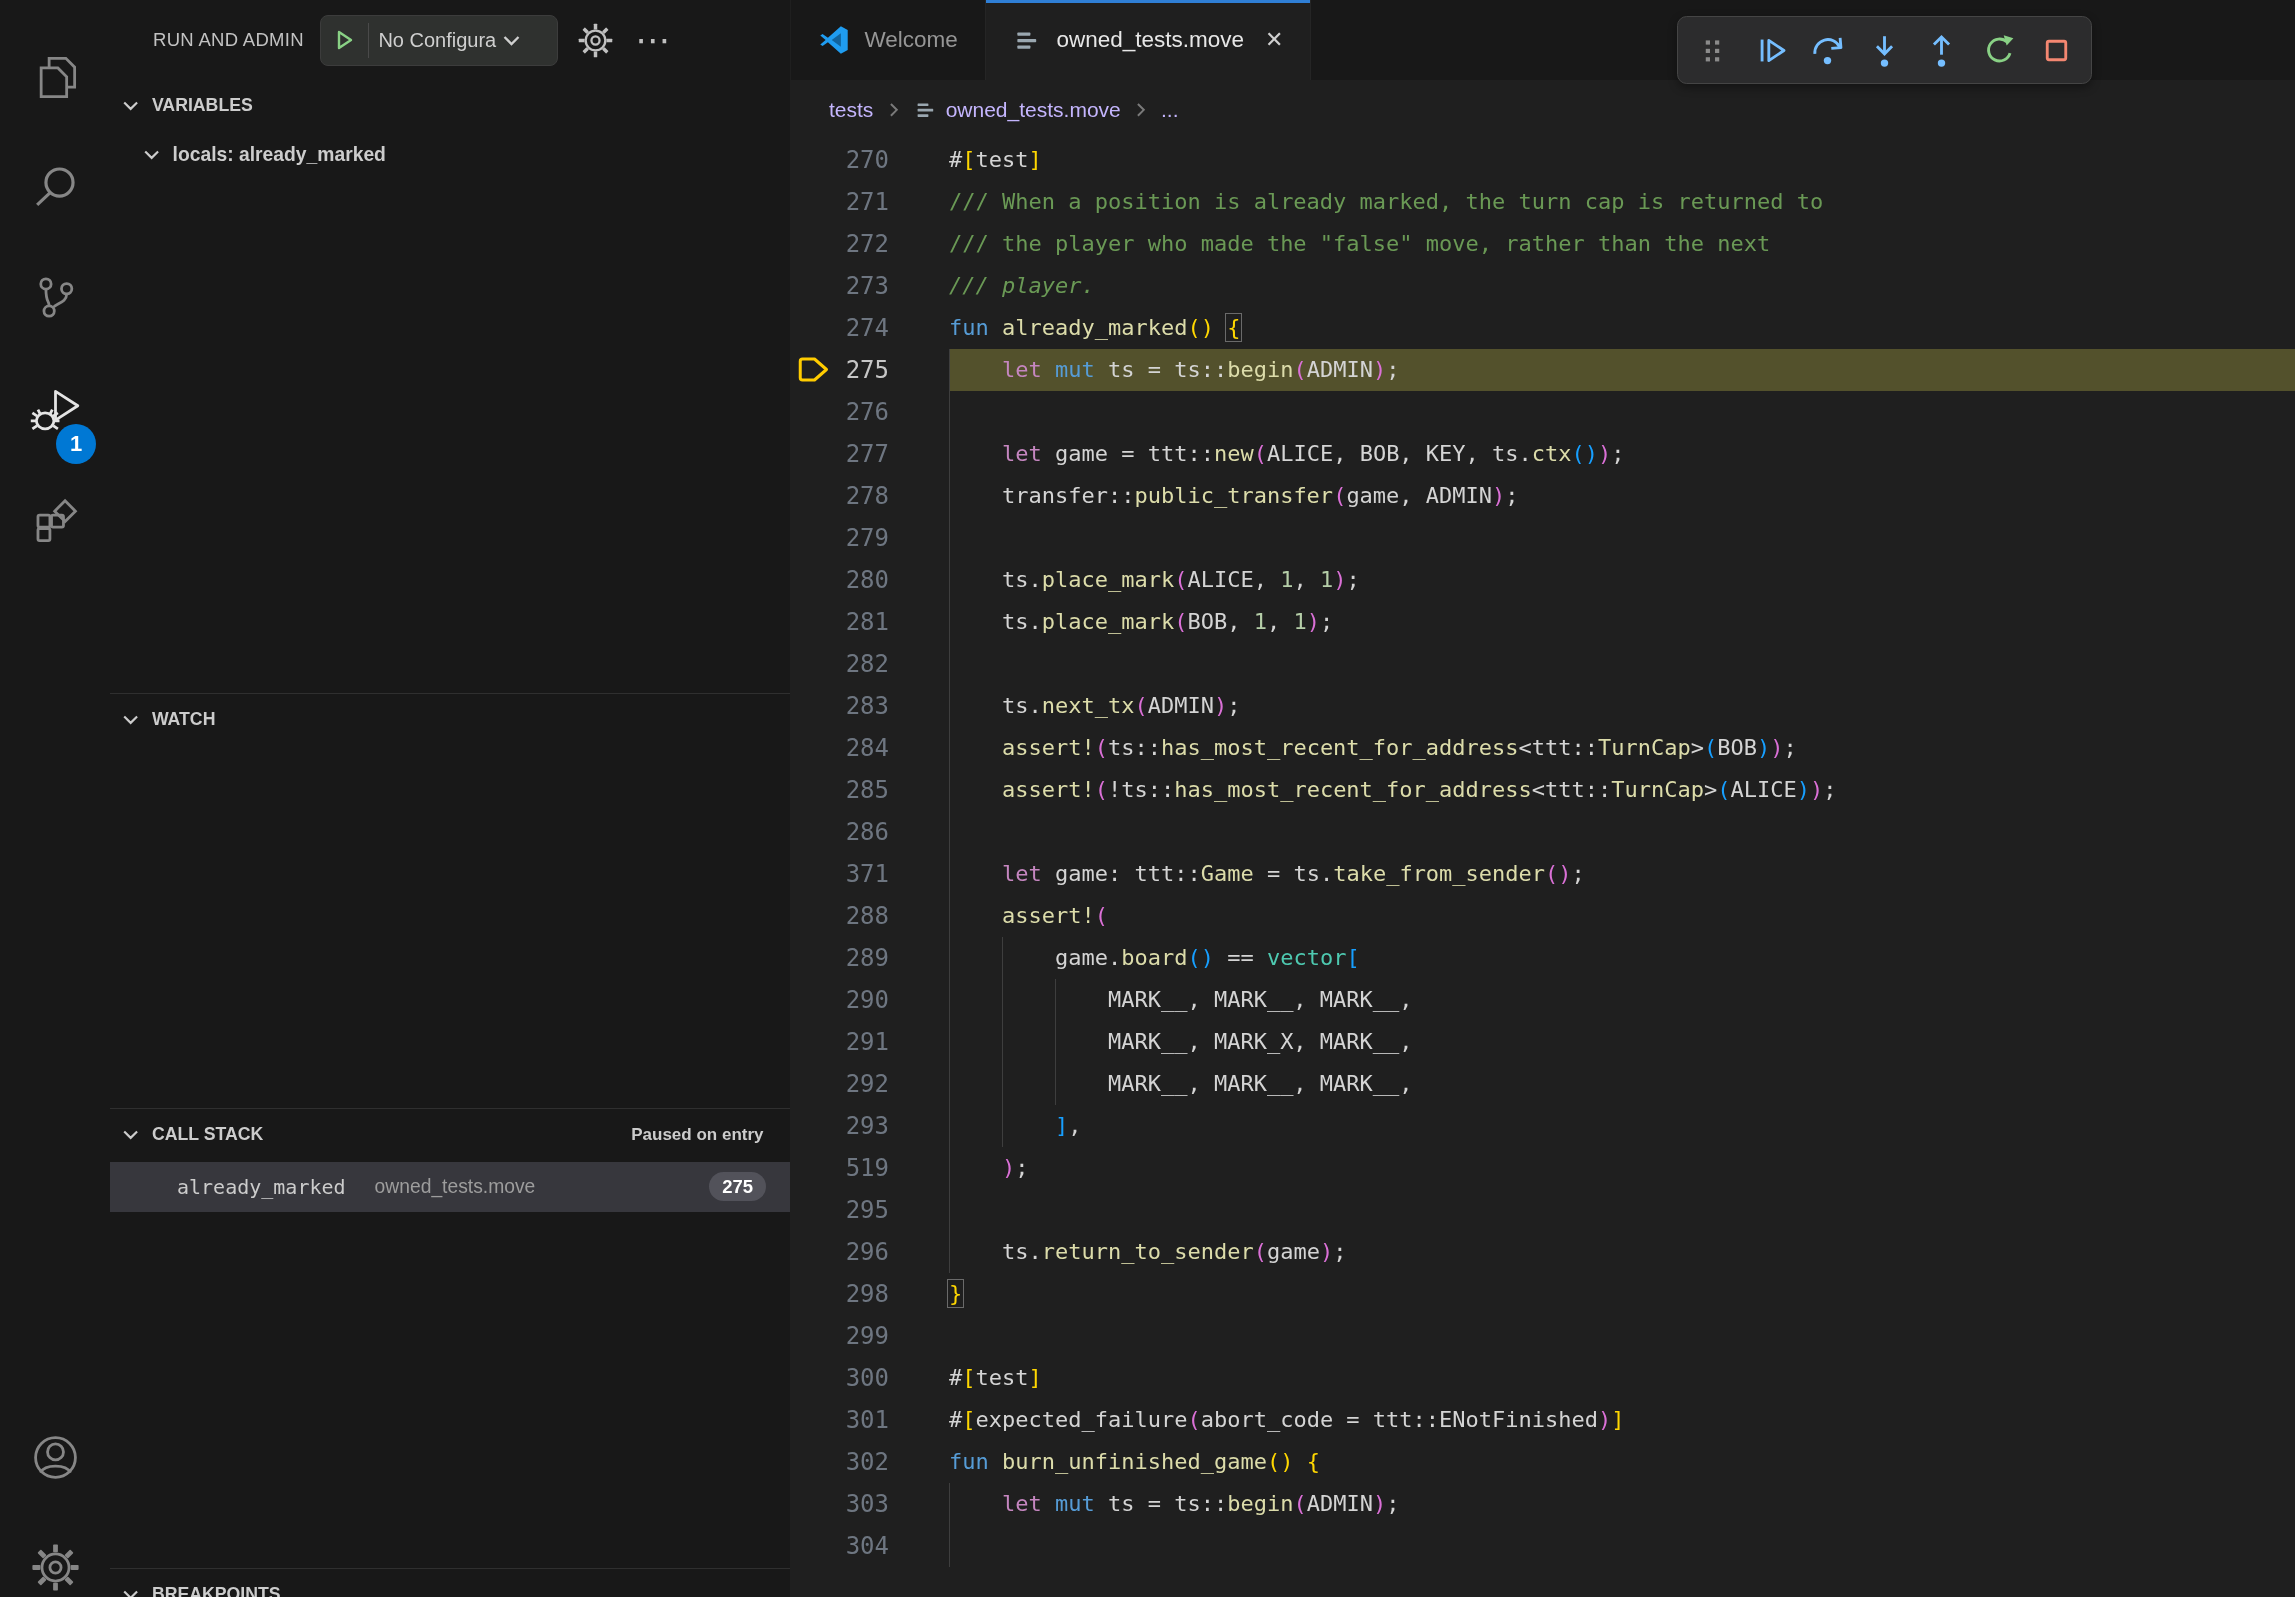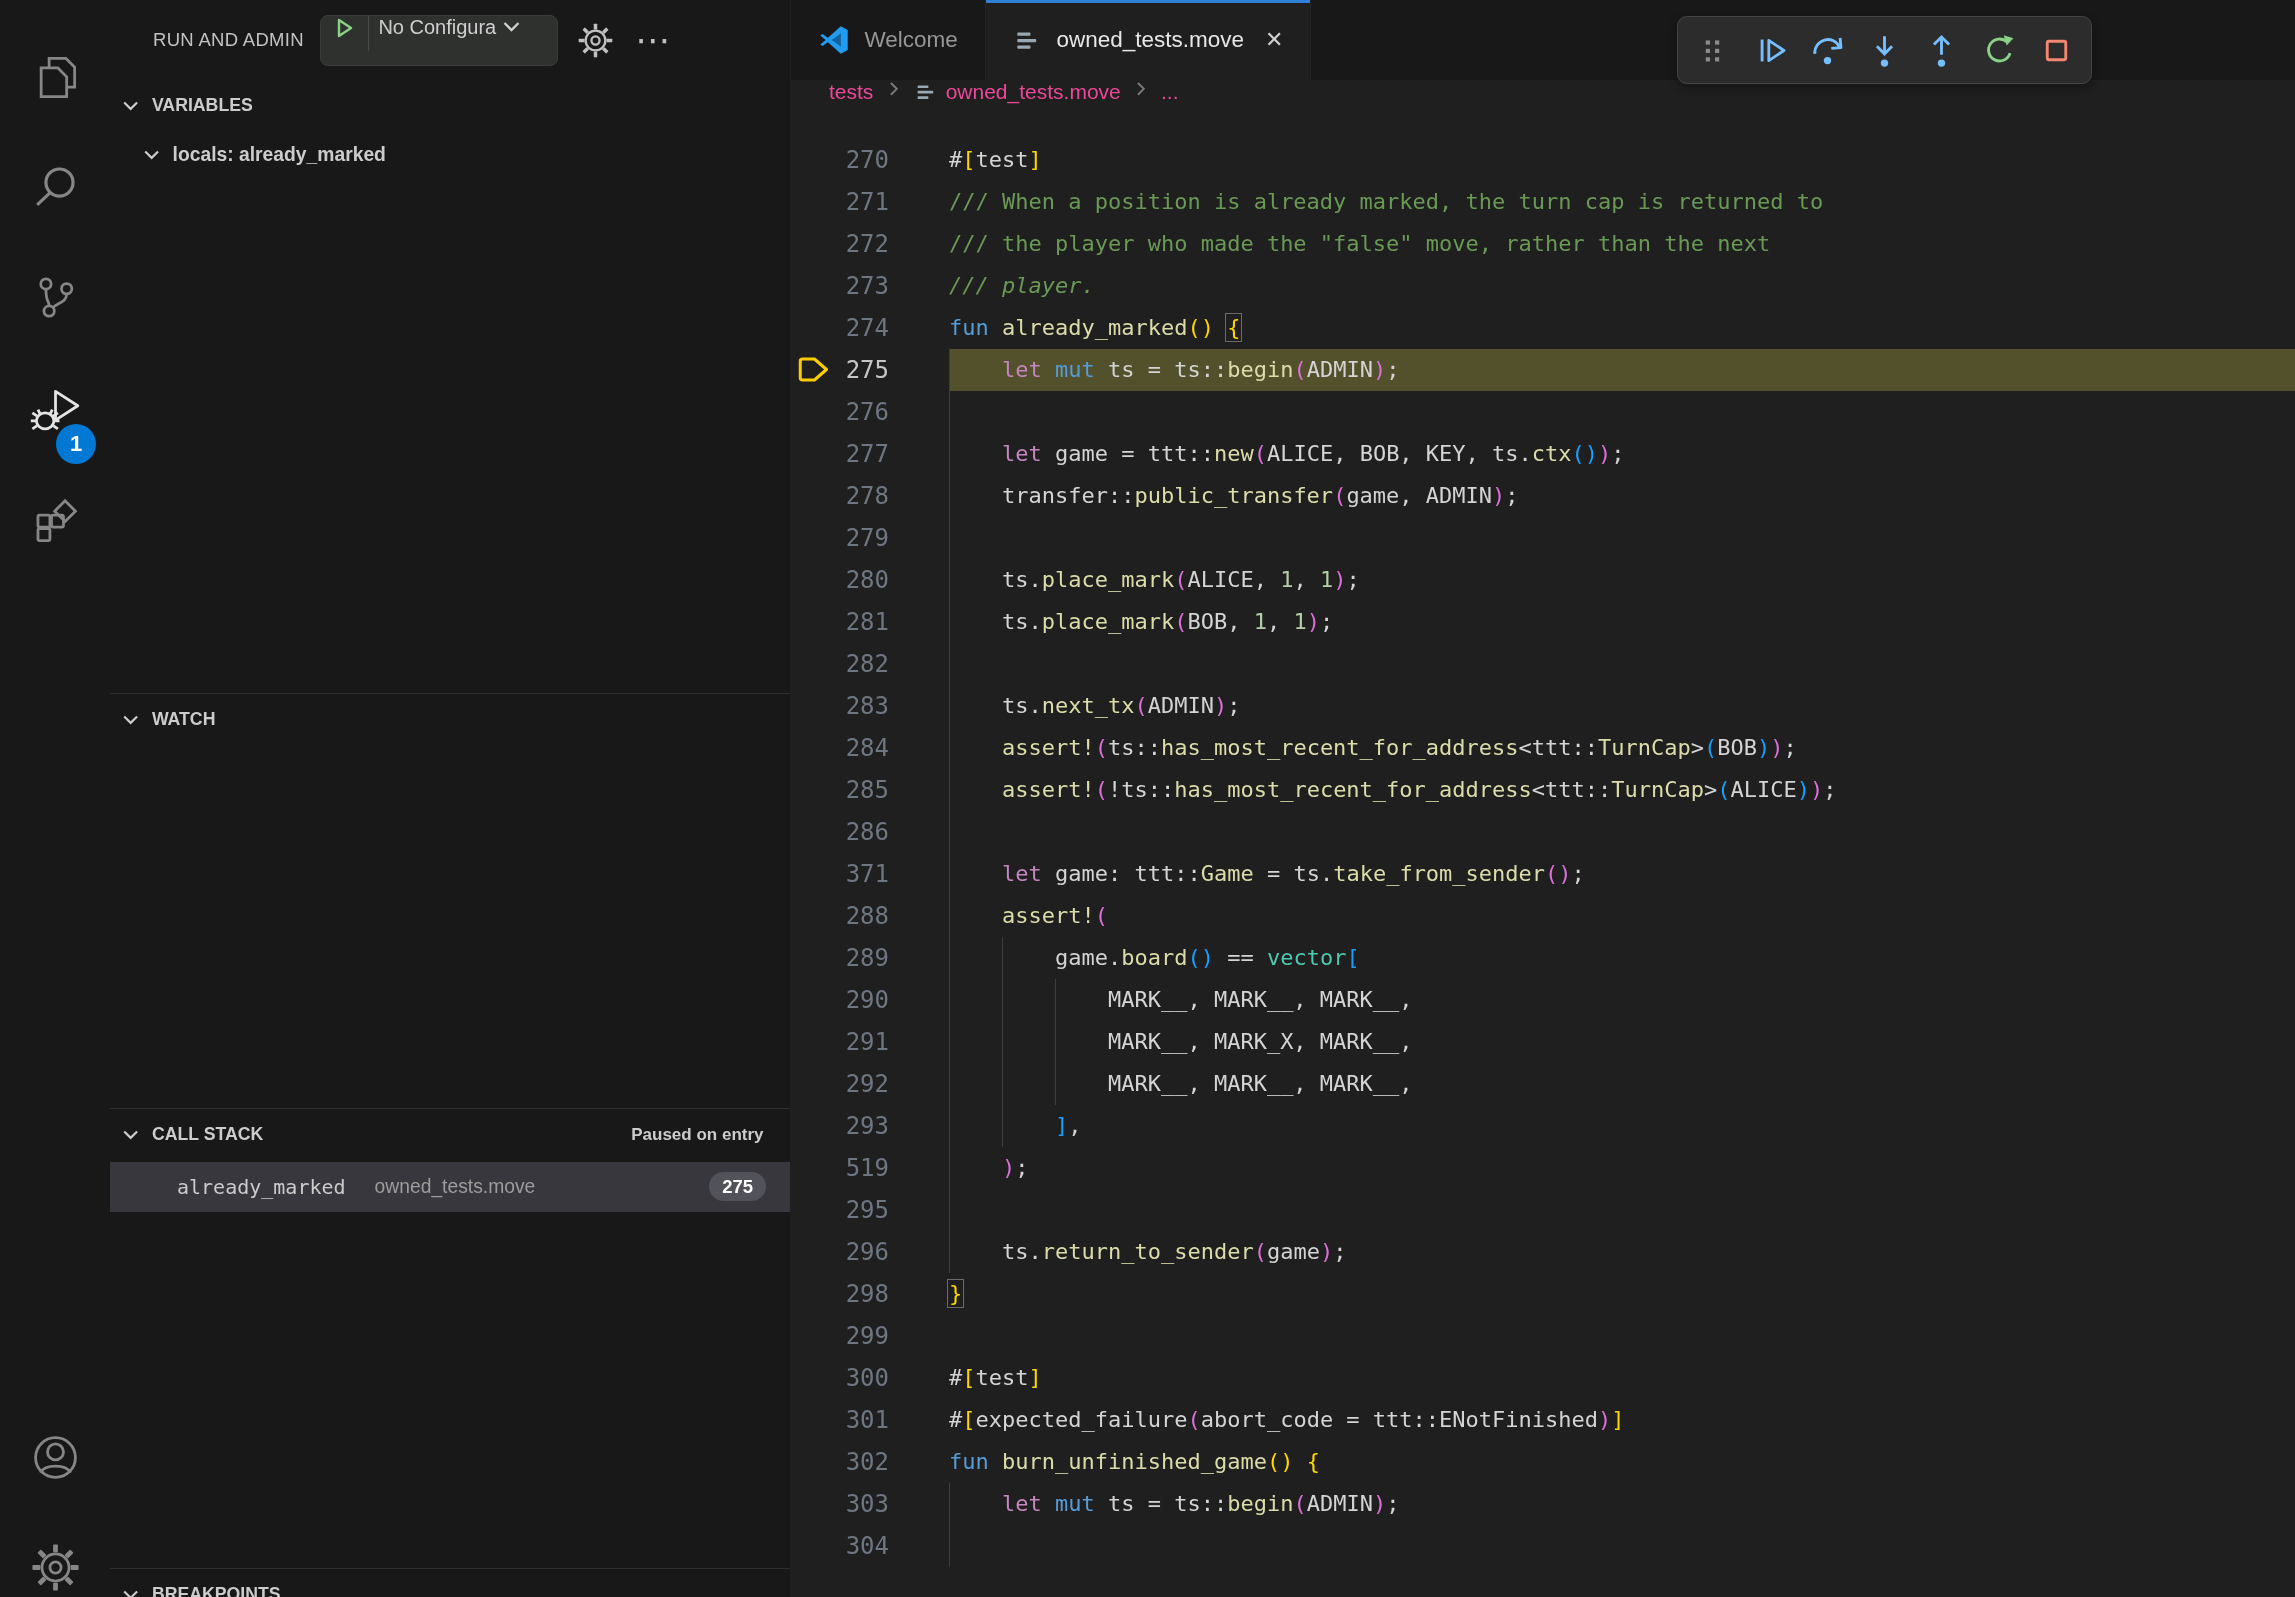--- a/index.html
+++ b/index.html
@@ -11,21 +11,21 @@
   .activitybar { position:absolute; left:0; top:0; width:110px; height:100%; background:#181818; z-index:5; }
   .ab-item { position:absolute; left:0; width:110px; height:88px; display:flex; align-items:center; justify-content:center; color:#868686; cursor:pointer; }
   .ab-item.active { color:#e4e4e4; }
   .ab-item svg { width:51px; height:51px; }
   .ab-badge { position:absolute; left:56px; top:58px; width:40px; height:40px; border-radius:50%; background:#0078d4; color:#fff; font-size:22px; font-weight:700; display:flex; align-items:center; justify-content:center; }
 
   
   .sidebar { position:absolute; left:110px; top:0; width:680px; height:100%; background:#181818; z-index:4; color:#cccccc; }
   .sb-header { position:absolute; top:0; left:0; width:100%; height:80px; display:flex; align-items:center; }
   .sb-title { margin-left:43px; font-size:18.5px; color:#c2c2c2; letter-spacing:0.3px; white-space:nowrap; }
-  .run-btn { margin-left:16px; height:51px; width:238px; background:#2f312f; border:0.8px solid #3c3c3c; border-radius:8px; display:flex; align-items:flex-start; overflow:hidden; cursor:pointer; }
+  .run-btn { margin-left:16px; height:51px; width:238px; background:#2f312f; border:0.8px solid #3c3c3c; border-radius:8px; display:flex; align-items:center; overflow:hidden; cursor:pointer; }
   .run-btn .playwrap { width:47px; display:flex; align-items:center; justify-content:center; }
   .run-btn .divider { width:0.8px; height:35px; background:#4a4a4a; }
   .run-label { margin-left:9.7px; width:127px; font-size:20px; color:#cfcfcf; white-space:nowrap; overflow:hidden; }
   .run-btn .chev { margin-left:-4.8px; margin-right:6.4px; }
   .sb-gear { margin-left:19.3px; color:#c0c0c0; cursor:pointer; }
   .sb-dots { margin-left:21px; font-size:35px; color:#c0c0c0; line-height:32px; cursor:pointer; letter-spacing:0.8px; }
 
   .section { position:absolute; left:0; width:100%; }
   .sec-border { border-top:0.8px solid #2f2f2f; }
   .sec-head { height:51px; display:flex; align-items:center; font-weight:700; font-size:17.7px; color:#cccccc; }
@@ -39,21 +39,21 @@
   .frame-badge { margin-left:auto; margin-right:24px; background:#52525a; color:#ffffff; font-size:18.5px; font-weight:600; padding:3.2px 13px; border-radius:17.7px; }
 
   
   .editor { position:absolute; left:791px; top:0; right:0; bottom:0; background:#1f1f1f; }
   .tabbar { position:absolute; top:0; left:0; right:0; height:80px; background:#181818; display:flex; }
   .tab { height:80px; display:flex; align-items:center; padding:0 27px; font-size:22.5px; color:#969696; border-right:0.8px solid #252525; cursor:pointer; position:relative; white-space:nowrap; }
   .tab.active { background:#1f1f1f; color:#e7e7e7; }
   .tab.active::before { content:""; position:absolute; top:0; left:0; right:0; height:3.2px; background:#2f7fd6; }
   .tab .ticon { margin-right:14.5px; display:flex; }
   .tab .close { margin-left:21px; font-size:22px; color:#cfcfcf; cursor:pointer; }
-  .breadcrumb { position:absolute; top:80px; left:0; right:0; height:59px; display:flex; align-items:flex-start; padding-left:38px; font-size:21px; color:#ec4899; background:#1f1f1f; }
+  .breadcrumb { position:absolute; top:80px; left:0; right:0; height:59px; display:flex; align-items:center; padding-left:38px; font-size:21px; color:#c4b5fd; background:#1f1f1f; }
   .breadcrumb .bsep { margin:0 11.3px; color:#7a7a7a; display:flex; }
   .breadcrumb .bicon { margin-right:8px; display:flex; }
   .bc-item { cursor:pointer; }
 
   
   .code { position:absolute; top:139px; left:0; right:0; bottom:0; overflow:hidden; font-family:"DejaVu Sans Mono", monospace; }
   .code-row { display:flex; height:42px; position:relative; }
   .gutter { flex:0 0 158px; position:relative; text-align:right; padding-right:60px; font-size:24px; line-height:42px; color:#6e7681; }
   .cur .gutter { color:#c6c6c6; }
   .stackframe { position:absolute; left:6.4px; top:7.2px; width:35px; height:27px; }

